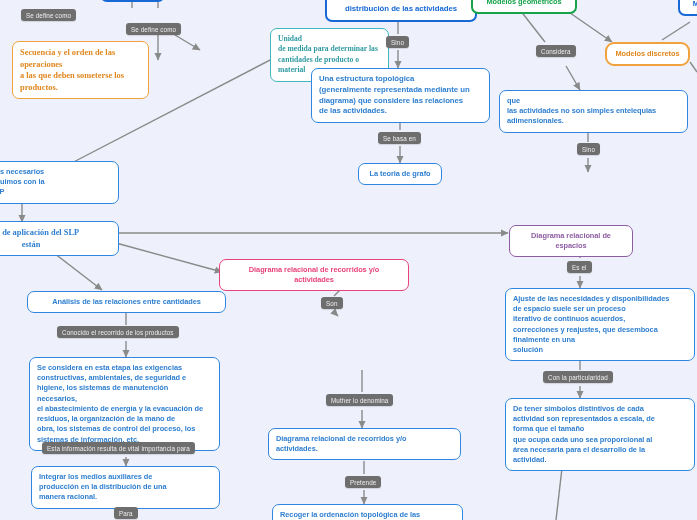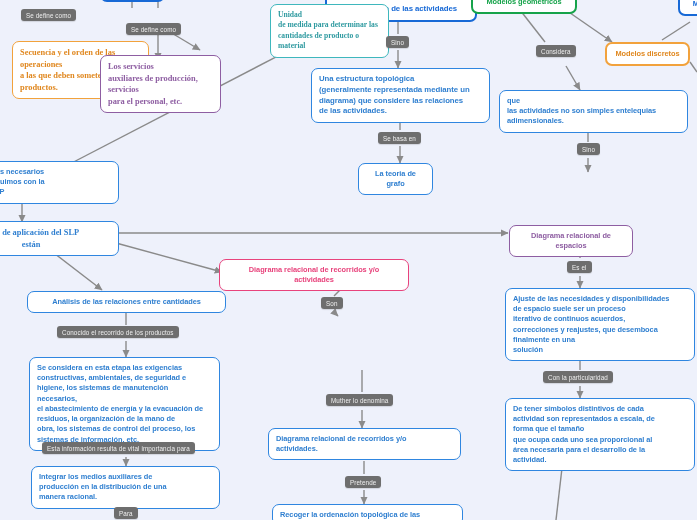--- a/index.html
+++ b/index.html
@@ -30,21 +30,21 @@
   .node.serif{
     font-family:"Liberation Serif", serif;
     font-size:8.4px;
     letter-spacing:0;
   }
 
   
   .blue   {border-color:#2f86e0;color:#2f7fd0;}
   .orange {border-color:#f2a23c;color:#e08820;}
   .purple {border-color:#8e5ea2;color:#8e5ea2;}
-  .teal   {border-color:#3fb7bd;color:#2f9aa0;}
+  .teal   {border-color:#3fb7bd;color:#2f9aa0;margin-top:24px;}
   .green  {border-color:#16a34a;color:#16a34a;}
   .pink   {border-color:#e8437c;color:#e8437c;}
   .brightblue{border-color:#1769d6;color:#1769d6;}
 
   
   .elabel{
     position:absolute;
     background:#6e6e6e;
     color:#efefef;
     font-size:6.3px;
@@ -128,43 +128,40 @@
 
       <path d="M128,498 L128,506" marker-end="url(#ah)"></path>
     </g>
   </svg>
 
   <div class="node blue center" style="left:100px;top:-14px;width:65px;height:16px;border-width:2px;border-color:#1769d6;"></div>
 
   <div class="node orange serif" style="left:12px;top:41px;width:137px;">Secuencia y el orden de las operaciones
 a las que deben someterse los productos.</div>
 
-  <div class="node purple serif" style="left:100px;top:55px;width:121px;">Los servicios
-auxiliares de producción, servicios
-para el personal, etc.</div>
 
   <div class="node brightblue center" style="left:325px;top:-14px;width:152px;border-width:2px;font-size:7.8px;">una definición exacta de la
 distribución de las actividades</div>
 
   <div class="node teal serif" style="left:270px;top:4px;width:119px;font-size:7.6px;">Unidad
 de medida para determinar las
 cantidades de producto o material</div>
 
   <div class="node green center" style="left:471px;top:-10px;width:106px;border-width:2px;">Modelos geométricos</div>
 
-  <div class="node orange center" style="left:605px;top:42px;width:85px;border-width:2px;">Modelos discretos</div>
+  <div class="node orange center" style="left:605px;top:42px;width:85px;border-width:2px;border-radius:9px;">Modelos discretos</div>
 
   <div class="node brightblue center" style="left:678px;top:-8px;width:40px;border-width:2px;">Mo</div>
 
   <div class="node blue" style="left:311px;top:68px;width:179px;font-size:7.8px;">Una estructura topológica
 (generalmente representada mediante un
 diagrama) que considere las relaciones
 de las actividades.</div>
 
-  <div class="node blue center" style="left:358px;top:163px;width:75px;">La teoria de grafo</div>
+  <div class="node blue center" style="left:358px;top:163px;width:84px;">La teoria de grafo</div>
 
   <div class="node blue" style="left:499px;top:90px;width:189px;">que
 las actividades no son simples entelequias
 adimensionales.</div>
 
 
   <div class="node blue" style="left:-57px;top:161px;width:176px;">icado los datos necesarios
 el método seguimos con la
 s fases del SLP</div>
 

